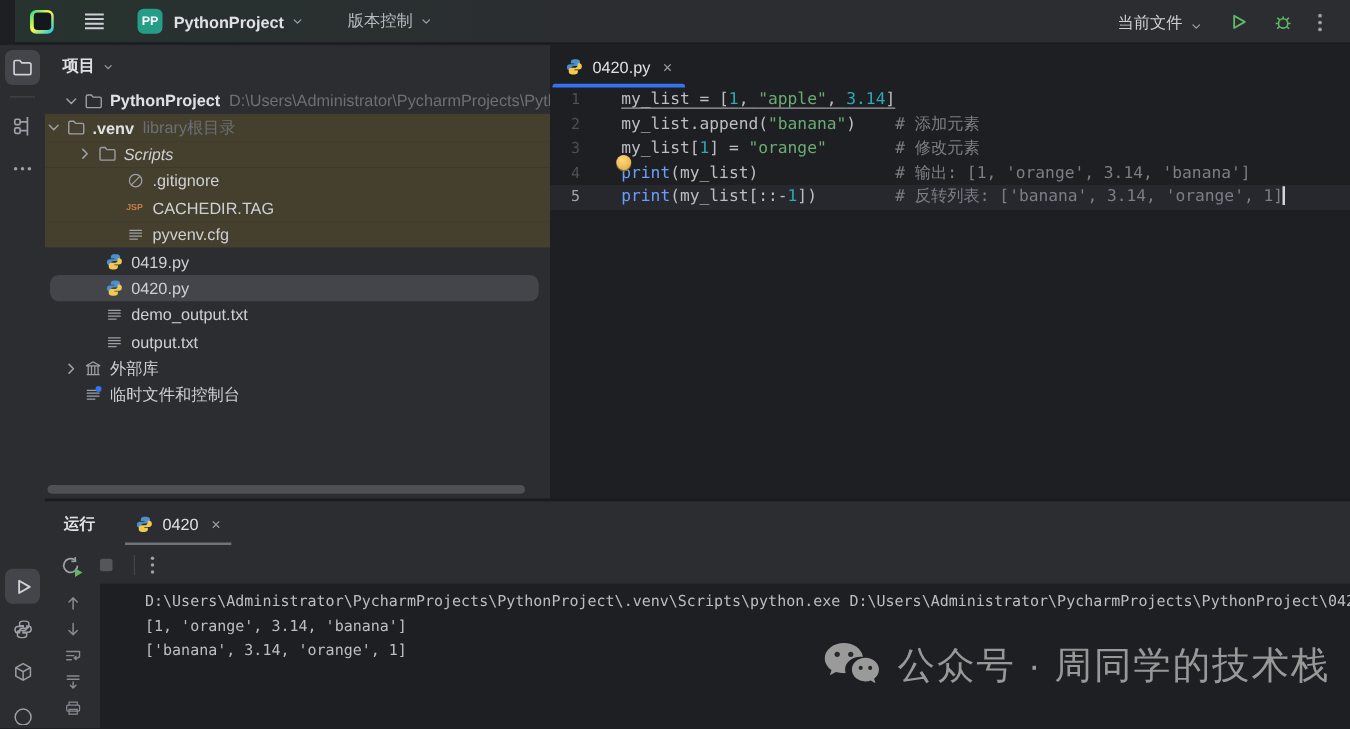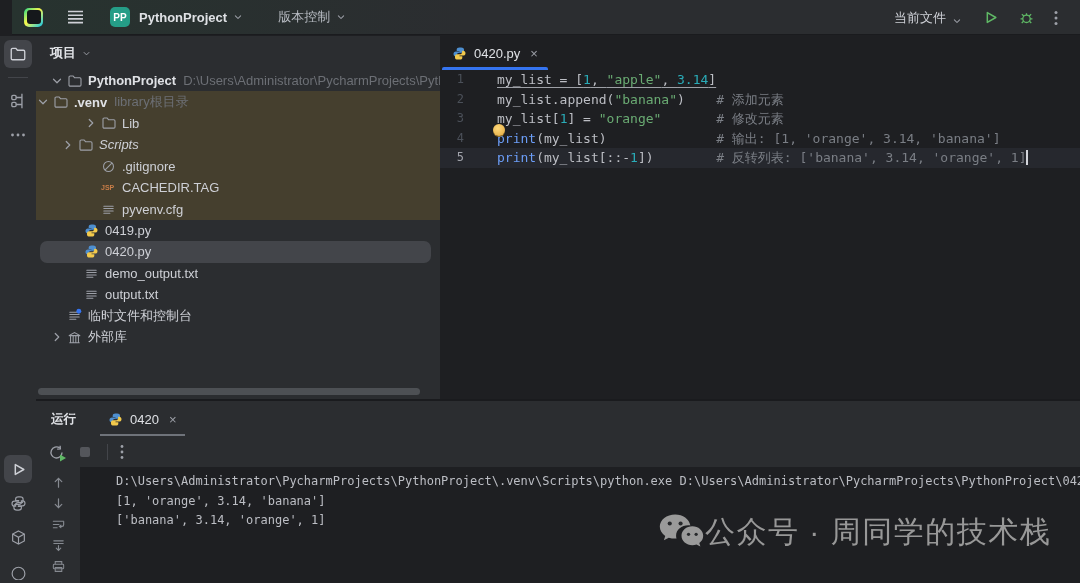--- a/index.html
+++ b/index.html
@@ -98,21 +98,21 @@
   #console-wrap { position:absolute; left:0; top:66px; width:1044px; height:118px; }
   #console-gutter { position:absolute; left:0; top:0; width:44px; height:118px;
     display:flex; flex-direction:column; align-items:center; gap:6px; padding-top:8px; }
   #console { position:absolute; left:44px; top:0; width:1000px; height:118px;
     background:#1e1f22; padding:5px 0 0 36px; }
   .console-line { font-family:"DejaVu Sans Mono", monospace; font-size:12px;
     line-height:19.6px; color:#BCBEC4; white-space:pre; }
 
   
   #watermark { position:absolute; left:658px; top:512px; display:flex; align-items:center;
-    z-index:5; }
+    gap:13px; z-index:5; }
   #watermark-text { font-size:30px; color:#989898; font-weight:500; letter-spacing:1.5px; }
 </style>
 </head>
 <body>
 
 <div id="app">
 
   <div id="header">
     <div id="logo"></div>
     <span class="hicon">
@@ -256,33 +256,20 @@
             </svg>
           </span>
           <span class="tree-ico">
             <svg width="16" height="16" viewBox="0 0 16 16">
               <path d="M2 4.2c0-.7.5-1.2 1.2-1.2h2.9l1.4 1.7h5.3c.7 0 1.2.5 1.2 1.2v6c0 .7-.5 1.2-1.2 1.2H3.2c-.7 0-1.2-.5-1.2-1.2z" fill="none" stroke="#9DA0A8" stroke-width="1.1"></path>
             </svg>
           </span>
           <span class="tree-label b">.venv</span>
           <span class="tree-suffix">library根目录</span>
         </div>
-        <div class="tree-row libzone" style="padding-left: 48px;">
-          <span class="tree-chev">
-            <svg width="14" height="14" viewBox="0 0 16 16">
-              <path d="M6 4l4 4-4 4" stroke="#9DA0A8" stroke-width="1.4" fill="none" stroke-linecap="round" stroke-linejoin="round"></path>
-            </svg>
-          </span>
-          <span class="tree-ico">
-            <svg width="16" height="16" viewBox="0 0 16 16">
-              <path d="M2 4.2c0-.7.5-1.2 1.2-1.2h2.9l1.4 1.7h5.3c.7 0 1.2.5 1.2 1.2v6c0 .7-.5 1.2-1.2 1.2H3.2c-.7 0-1.2-.5-1.2-1.2z" fill="none" stroke="#9DA0A8" stroke-width="1.1"></path>
-            </svg>
-          </span>
-          <span class="tree-label">Lib</span>
-        </div>
         <div class="tree-row libzone" style="padding-left: 25px; font-style: italic;">
           <span class="tree-chev">
             <svg width="14" height="14" viewBox="0 0 16 16">
               <path d="M6 4l4 4-4 4" stroke="#9DA0A8" stroke-width="1.4" fill="none" stroke-linecap="round" stroke-linejoin="round"></path>
             </svg>
           </span>
           <span class="tree-ico">
             <svg width="16" height="16" viewBox="0 0 16 16">
               <path d="M2 4.2c0-.7.5-1.2 1.2-1.2h2.9l1.4 1.7h5.3c.7 0 1.2.5 1.2 1.2v6c0 .7-.5 1.2-1.2 1.2H3.2c-.7 0-1.2-.5-1.2-1.2z" fill="none" stroke="#9DA0A8" stroke-width="1.1"></path>
             </svg>
@@ -348,41 +335,41 @@
         <div class="tree-row" style="padding-left: 31px;">
           <span class="tree-chev"></span>
           <span class="tree-ico">
             <svg width="15" height="15" viewBox="0 0 16 16">
               <path d="M3 4.5h10M3 7h10M3 9.5h10M3 12h6.5" stroke="#9DA0A8" stroke-width="1.1" stroke-linecap="round" fill="none"></path>
             </svg>
           </span>
           <span class="tree-label">output.txt</span>
         </div>
         <div class="tree-row" style="padding-left: 14px;">
-          <span class="tree-chev"></span>
-          <span class="tree-ico">
-            <svg width="15" height="15" viewBox="0 0 16 16">
-              <path d="M3 4.5h10M3 7h10M3 9.5h10M3 12h6.5" stroke="#9DA0A8" stroke-width="1.1" stroke-linecap="round" fill="none"></path>
-              <circle cx="12.6" cy="3.4" r="2.6" fill="#3574F0"></circle>
-            </svg>
-          </span>
-          <span class="tree-label">临时文件和控制台</span>
-        </div>
-        <div class="tree-row" style="padding-left: 14px;">
           <span class="tree-chev">
             <svg width="14" height="14" viewBox="0 0 16 16">
               <path d="M6 4l4 4-4 4" stroke="#9DA0A8" stroke-width="1.4" fill="none" stroke-linecap="round" stroke-linejoin="round"></path>
             </svg>
           </span>
           <span class="tree-ico">
             <svg width="15" height="15" viewBox="0 0 16 16" fill="none" stroke="#9DA0A8" stroke-width="1.1">
               <path d="M2.5 13.5h11M3.8 13.5V6.5M6.6 13.5V6.5M9.4 13.5V6.5M12.2 13.5V6.5M2 6l6-3.3L14 6z"></path>
             </svg>
           </span>
           <span class="tree-label">外部库</span>
+        </div>
+        <div class="tree-row" style="padding-left: 14px;">
+          <span class="tree-chev"></span>
+          <span class="tree-ico">
+            <svg width="15" height="15" viewBox="0 0 16 16">
+              <path d="M3 4.5h10M3 7h10M3 9.5h10M3 12h6.5" stroke="#9DA0A8" stroke-width="1.1" stroke-linecap="round" fill="none"></path>
+              <circle cx="12.6" cy="3.4" r="2.6" fill="#3574F0"></circle>
+            </svg>
+          </span>
+          <span class="tree-label">临时文件和控制台</span>
         </div>
       </div>
     <div id="panel-hscroll"></div>
   </div>
 
   <div id="editor">
     <div id="tabbar">
       <div id="etab">
         <span>
           <svg width="15" height="15" viewBox="0 0 16 16">

